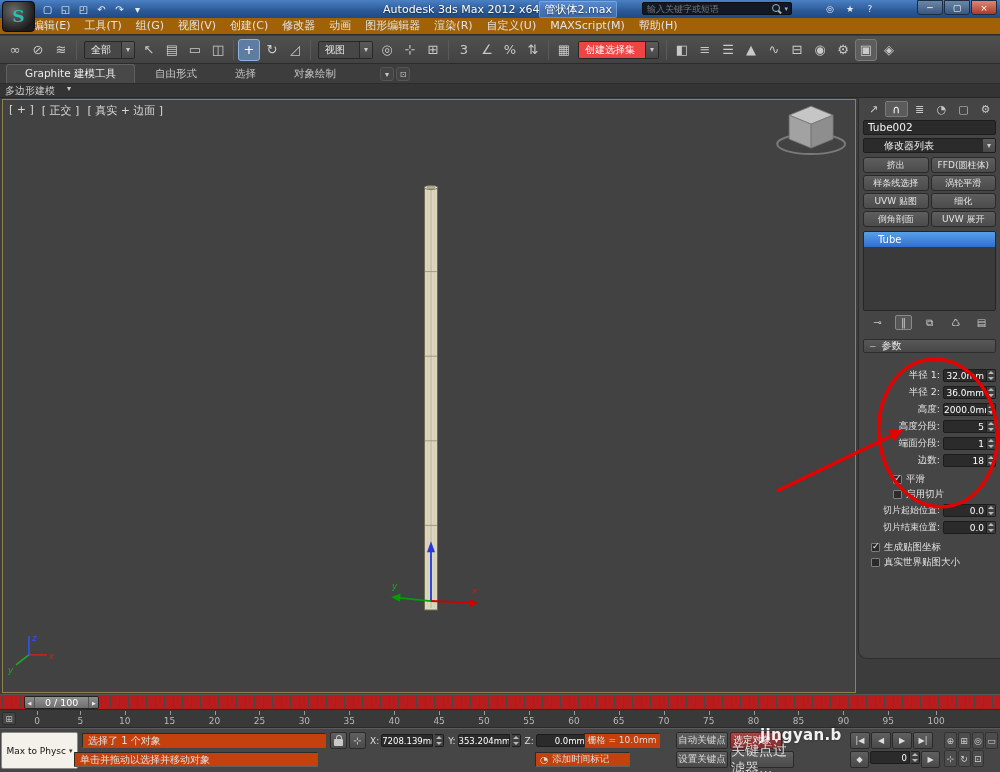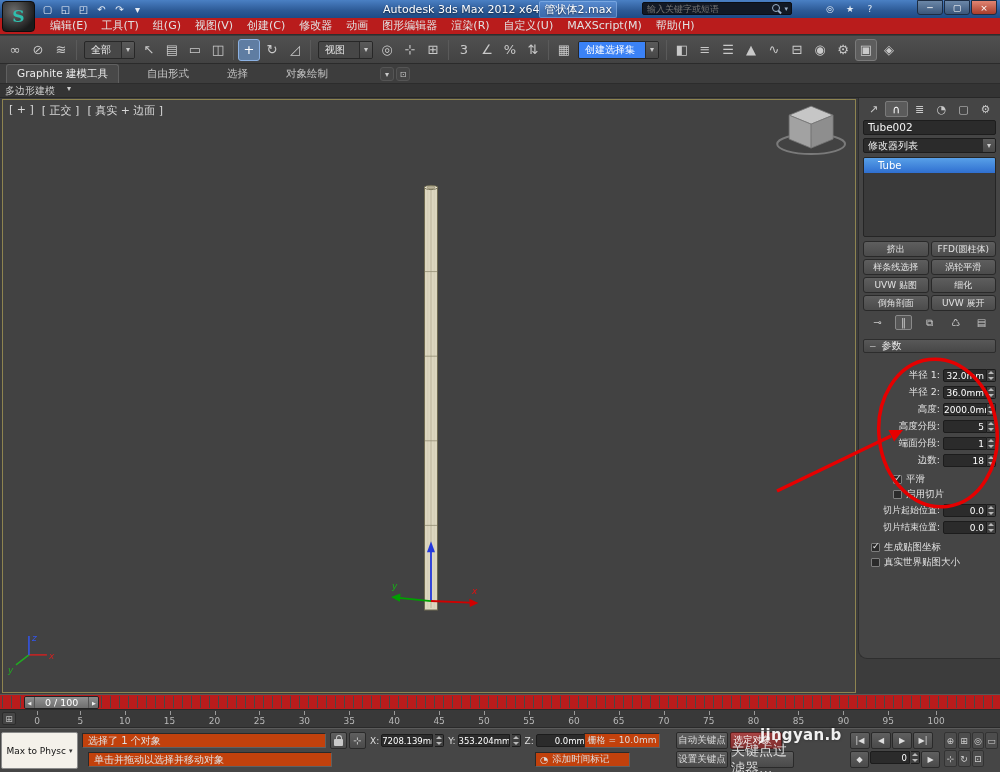--- a/index.html
+++ b/index.html
@@ -29,47 +29,47 @@
     transform:rotate(45deg);transform-origin:0 0}
   .sdrop{font-size:7px;color:#9ab0c8}
   #infoicons{position:absolute;right:122px;top:2px;display:flex;gap:4px;z-index:5}
   #infoicons .tbico{width:16px;height:13px;font-size:9px;color:#e4ecf5}
   #winbtns{position:absolute;right:3px;top:0;display:flex;z-index:5}
   .winbtn{width:26px;height:15px;display:flex;align-items:center;justify-content:center;font-size:9px;color:#fff;
     background:linear-gradient(#6b87a8,#3a567a);border:1px solid #1c2c42;border-radius:0 0 3px 3px;margin-left:1px}
   #winbtns .winbtn:last-child{background:linear-gradient(#e08573,#a93c2a)}
 
   
-  #menubar{position:absolute;left:0;top:18px;width:100%;height:17px;background:#b91c1c;
-    border-bottom:1px solid #2e2e2e;display:flex;align-items:center;padding-left:43px}
+  #menubar{position:absolute;left:0;top:18px;width:100%;height:17px;background:#a16207;
+    border-bottom:1px solid #2e2e2e;display:flex;align-items:center;padding-left:26px}
   .menuitem{padding:0 7px;font-size:11px;color:#e2e2e2;line-height:16px;white-space:nowrap}
 
   
   #toolbar{position:absolute;left:0;top:36px;width:100%;height:28px;
     background:linear-gradient(#505050,#424242);border-bottom:1px solid #2b2b2b;
     display:flex;align-items:center;padding:0 4px}
   .tbgroup{display:flex;align-items:center;gap:1px}
   .tbico{display:inline-flex;align-items:center;justify-content:center;width:22px;height:22px;
     font-size:13px;color:#c9c9c9;border-radius:3px;flex:none}
   .tbico.active{background:#5f7da2;border:1px solid #8cb2e4;color:#fff}
   .tbico.pressed{background:#5d5d5d;border:1px solid #7a7a7a}
   .tbsep{width:1px;height:20px;background:#343434;border-right:1px solid #5a5a5a;margin:0 4px;flex:none}
   .combo{height:18px;background:#474747;border:1px solid #272727;border-radius:2px;
     display:inline-flex;align-items:stretch;margin:0 3px;flex:none;overflow:hidden}
   .combo-label{font-size:10px;color:#e8e8e8;padding:0 6px;display:flex;align-items:center;white-space:nowrap}
   .combo-arrow{width:13px;display:inline-flex;align-items:center;justify-content:center;font-size:8px;color:#ccc;
     border-left:1px solid #2b2b2b;background:linear-gradient(#5a5a5a,#474747)}
-  .combo.hl .combo-label{background:#3b82f6;color:#fff;min-width:66px}
+  .combo.hl .combo-label{background:#ef4444;color:#fff;min-width:66px}
   .combo.w46 .combo-label{min-width:36px}
   .combo.w52 .combo-label{min-width:40px}
 
   
   #ribbonrow{position:absolute;left:0;top:64px;width:100%;height:20px;background:#3d3d3d;
     border-bottom:1px solid #2c2c2c;display:flex;align-items:flex-end;padding-left:6px}
-  .rtab{font-size:10.5px;color:#c4c4c4;padding:2px 10px;margin-right:18px;border-radius:3px 3px 0 0;white-space:nowrap}
+  .rtab{font-size:10.5px;color:#c4c4c4;padding:2px 18px;margin-right:2px;border-radius:3px 3px 0 0;white-space:nowrap}
   .rtab.active{background:#484848;border:1px solid #606060;border-bottom:none;color:#ececec}
   #ribbonmin{margin-left:auto;margin-right:590px;display:flex;gap:2px;align-items:center;padding-bottom:2px}
   #ribbonmin .tbico{width:14px;height:14px;font-size:8px;border:1px solid #555;background:#444}
   #subribbon{position:absolute;left:0;top:84px;width:100%;height:14px;background:#343434;
     border-bottom:1px solid #272727;display:flex;align-items:center;padding-left:5px}
   #subtab{font-size:10px;color:#cfcfcf;display:flex;align-items:flex-start;gap:12px}
   #subtab .combo-arrow{border:none;background:none;width:auto}
 
   
   #viewport{position:absolute;left:2px;top:99px;width:854px;height:594px;background:#424242;
@@ -82,21 +82,21 @@
     border-left:1px solid #2e2e2e;border-bottom:1px solid #2e2e2e;border-bottom-left-radius:9px;
     padding:2px 4px;z-index:4}
   #ptabs{display:flex;gap:1px;height:18px;align-items:center}
   .ptab{flex:1;height:16px;display:flex;align-items:center;justify-content:center;font-size:11px;
     color:#c8c8c8;border-radius:2px}
   .ptab.active{background:#5b5b5b;border:1px solid #7a7a7a;color:#fff}
   #objname{margin-top:2px;height:15px;background:#2b2b2b;border:1px solid #1d1d1d;border-radius:2px;
     font-size:10.5px;color:#f2f2f2;padding:0 4px;line-height:13px}
   #modlist{margin-top:3px;height:15px;background:#2b2b2b;border:1px solid #1d1d1d;border-radius:2px;
     display:flex;align-items:stretch;font-size:10px;color:#eee;overflow:hidden}
-  #modlist .ml-label{flex:1;padding-left:4px;display:flex;align-items:center}
+  #modlist .ml-label{flex:1;padding-left:20px;display:flex;align-items:center}
   #modbtns{margin-top:4px;display:grid;grid-template-columns:1fr 1fr;gap:2px}
   .modbtn{height:16px;background:linear-gradient(#5e5e5e,#4b4b4b);border:1px solid #292929;border-radius:3px;
     font-size:9px;color:#e2e2e2;display:flex;align-items:center;justify-content:center;
     white-space:nowrap;overflow:hidden}
   #stack{margin-top:4px;height:80px;background:#3a3a3a;border:1px solid #252525;border-radius:2px;overflow:hidden}
   .stackrow{height:15px;font-size:10px;color:#fff;padding-left:14px;line-height:15px}
   .stackrow.selected{background:linear-gradient(#58a0e8,#2f6fd0)}
   #stackbar{margin-top:3px;height:17px;display:flex;align-items:center;justify-content:space-between;padding:0 6px}
   .sico{width:17px;height:15px;display:flex;align-items:center;justify-content:center;font-size:10px;color:#ccc}
   .sico.framed{border:1px solid #8a8a8a;background:#565656;border-radius:2px}
@@ -149,21 +149,21 @@
   #statusbar{position:absolute;left:0;top:728px;width:100%;height:44px;background:#464646;
     border-top:1px solid #5b5b5b}
   .sunken{background:#c2410c;border-top:1px solid #2a2a2a;border-left:1px solid #2a2a2a;
     border-bottom:1px solid #606060;border-right:1px solid #606060;border-radius:1px}
   #pluginbtn{position:absolute;left:1px;top:3px;width:77px;height:37px;background:#f4f1ea;
     border:1px solid #8a8a8a;border-radius:2px;display:flex;align-items:center;justify-content:center;
     gap:3px;font-size:9px;color:#111}
   #pluginbtn .pdrop{font-size:7px;color:#333}
   #seltext{position:absolute;left:82px;top:4px;width:244px;height:15px;font-size:10px;color:#e0e0e0;
     padding:0 5px;line-height:13px;white-space:nowrap;overflow:hidden}
-  #prompt{position:absolute;left:88px;top:23px;width:244px;height:15px;font-size:10px;color:#e0e0e0;
+  #prompt{position:absolute;left:74px;top:23px;width:244px;height:15px;font-size:10px;color:#e0e0e0;
     padding:0 5px;line-height:13px;white-space:nowrap;overflow:hidden}
   .tbtn{display:flex;align-items:center;justify-content:center;background:linear-gradient(#5f5f5f,#4a4a4a);
     border:1px solid #2a2a2a;border-radius:2px;color:#ddd;font-size:8px}
   #lockbtn{position:absolute;left:330px;top:3px;width:17px;height:17px}
   .lockico{position:relative;width:9px;height:7px;background:#c9c9c9;border-radius:1px;margin-top:3px}
   .lockico::before{content:'';position:absolute;top:-4px;left:1.5px;width:4px;height:4px;
     border:1.5px solid #c9c9c9;border-bottom:none;border-radius:3px 3px 0 0}
   #absbtn{position:absolute;left:349px;top:3px;width:17px;height:17px;font-size:10px}
   #coords{position:absolute;left:370px;top:5px;display:flex;align-items:center}
   .coord{display:flex;align-items:center;gap:2px;margin-right:4px}
@@ -402,34 +402,34 @@
         <span class="ptab">≣</span>
         <span class="ptab">◔</span>
         <span class="ptab">▢</span>
         <span class="ptab">⚙</span>
       </div>
     <div id="objname">Tube002</div>
     <div id="modlist">
       <span class="ml-label">修改器列表</span>
       <span class="combo-arrow">▾</span>
     </div>
-    <div id="stack">
-
-    <div class="stackrow selected">Tube</div>
-      </div>
     <div id="modbtns">
 
     <span class="modbtn">挤出</span>
         <span class="modbtn">FFD(圆柱体)</span>
         <span class="modbtn">样条线选择</span>
         <span class="modbtn">涡轮平滑</span>
         <span class="modbtn">UVW 贴图</span>
         <span class="modbtn">细化</span>
         <span class="modbtn">倒角剖面</span>
         <span class="modbtn">UVW 展开</span>
+      </div>
+    <div id="stack">
+
+    <div class="stackrow selected">Tube</div>
       </div>
     <div id="stackbar">
 
     <span class="sico">⊸</span>
         <span class="sico framed">‖</span>
         <span class="sico">⧉</span>
         <span class="sico">♺</span>
         <span class="sico">▤</span>
       </div>
     <div class="rollout-hdr">

